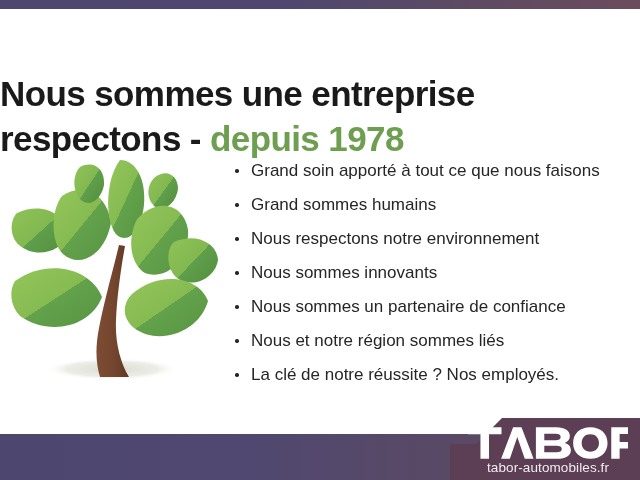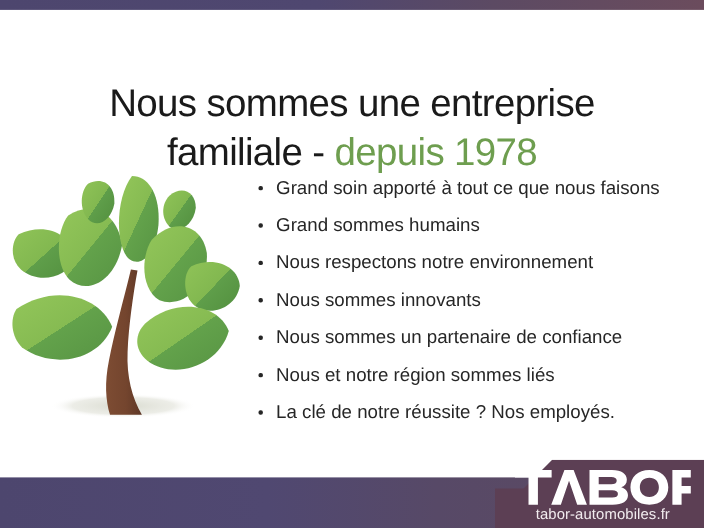--- a/index.html
+++ b/index.html
@@ -33,23 +33,22 @@
     height: 9px;
     background: linear-gradient(to right, #4d466e 0%, #4f4770 45%, #5c4a63 70%, #6b4c5d 100%);
   }
 
   
   .headline {
     position: absolute;
     top: 26px;
     left: 0;
     width: 640px;
-    text-align: center;
     font-size: 35px;
-    font-weight: normal;
+    font-weight: bold;
     line-height: 45px;
     letter-spacing: -0.6px;
     color: #1a1a1a;
     white-space: pre-line;
   }
   .headline .line2 {
     display: block;
   }
   .headline .accent {
     color: #6e9e4f;
@@ -134,21 +133,21 @@
 </style>
 </head>
 <body>
 
 <div class="slide">
 
   <div class="top-strip"></div>
 
   <div class="headline">
     <span>Nous sommes une entreprise</span>
-    <span class="line2"><span>familiale - </span><span class="accent">depuis 1978</span></span>
+    <span class="line2"><span>respectons - </span><span class="accent">depuis 1978</span></span>
   </div>
 
   <div class="tree-art">
     <svg viewBox="0 0 225 240" width="225" height="240" xmlns="http://www.w3.org/2000/svg">
       <defs>
         <linearGradient id="leafA" x1="0" y1="0" x2="1" y2="1">
           <stop offset="0%" stop-color="#93c65a"></stop>
           <stop offset="50%" stop-color="#86bb52"></stop>
           <stop offset="50.1%" stop-color="#63a24b"></stop>
           <stop offset="100%" stop-color="#579443"></stop>

